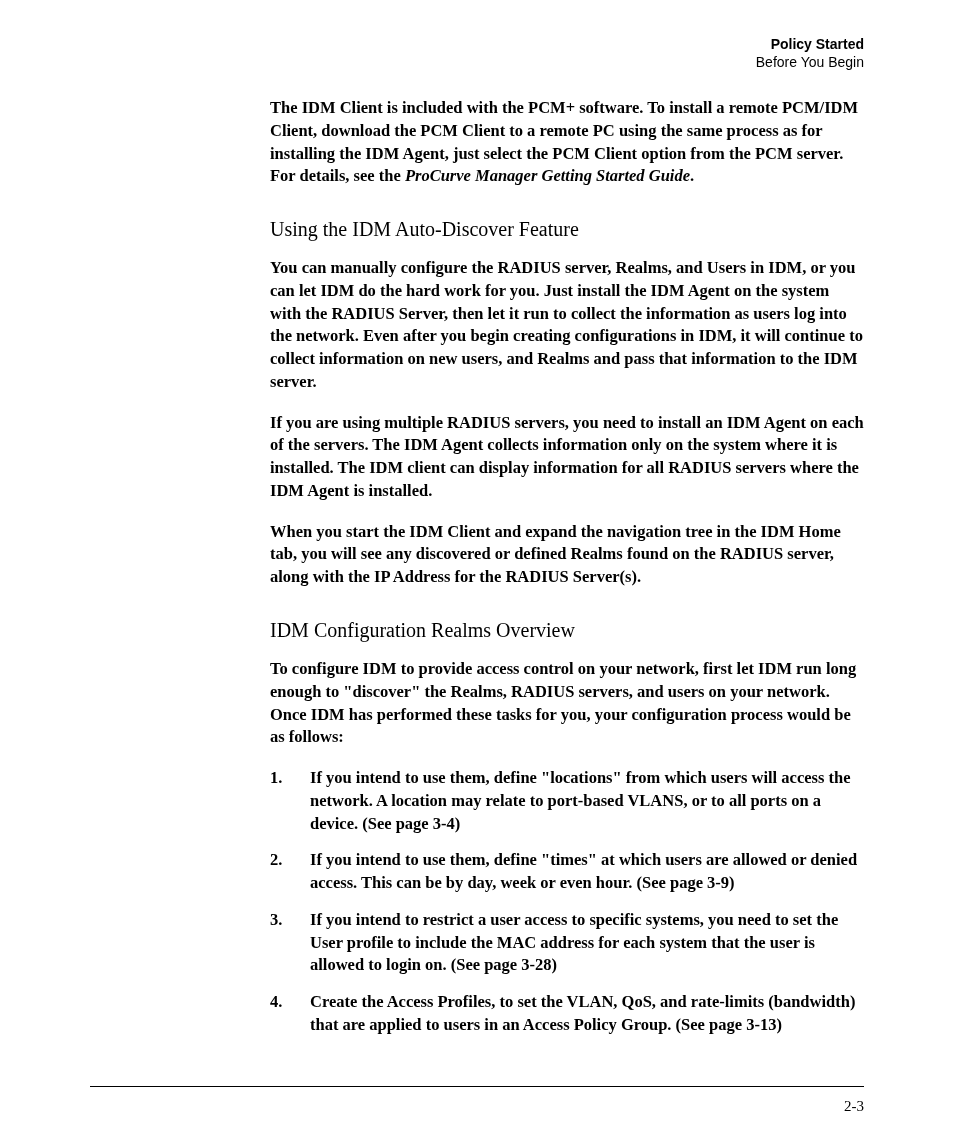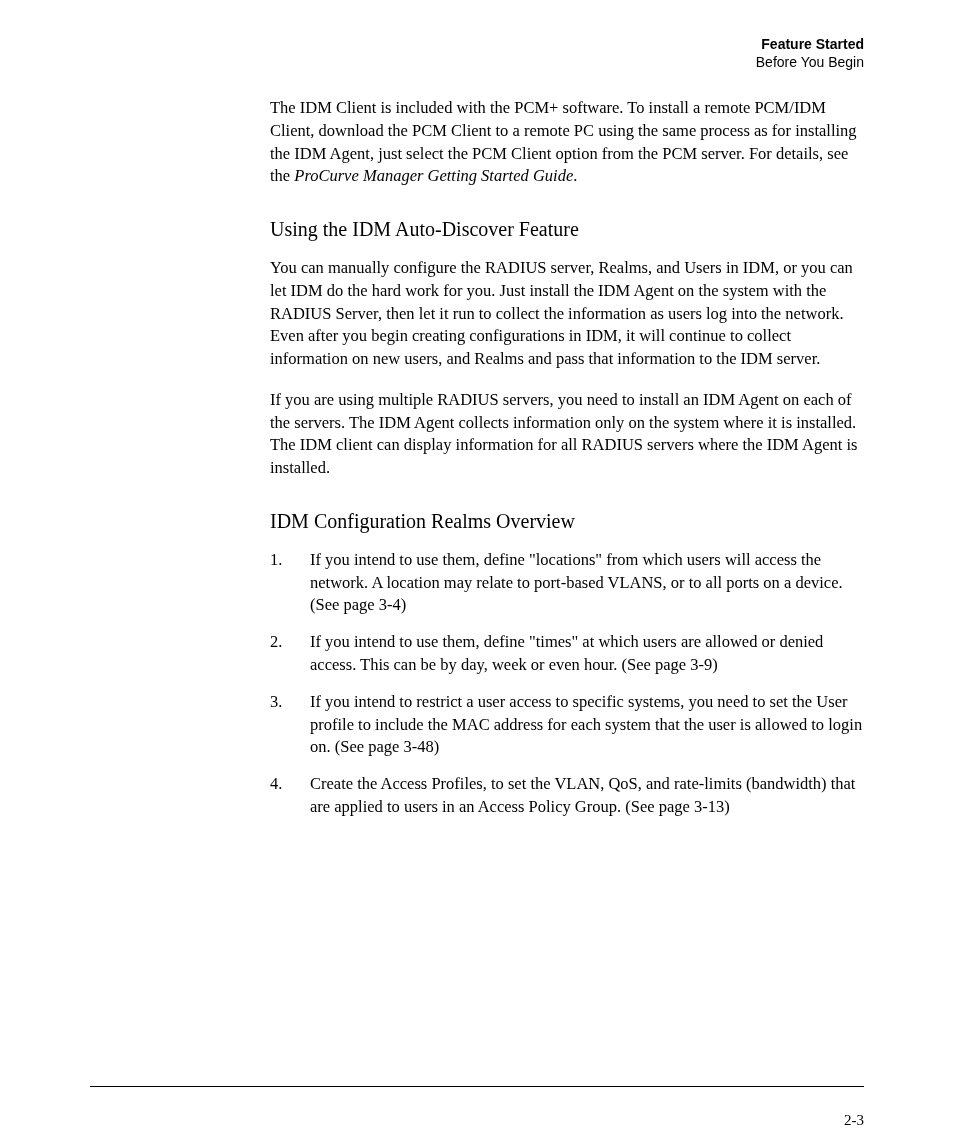--- a/index.html
+++ b/index.html
@@ -31,20 +31,21 @@
     font-family: Arial, Helvetica, sans-serif;
     font-weight: normal;
     font-size: 14px;
     text-align: right;
   }
   .body-para {
     font-size: 16.5px;
     line-height: 1.38;
     margin: 0 0 18px 0;
     text-align: left;
+    font-weight: bold;
   }
   .body-para .italic { font-style: italic; }
   h2.section-heading {
     font-family: "Century Schoolbook", "New Century Schoolbook", Georgia, serif;
     font-weight: normal;
     font-size: 20px;
     margin: 30px 0 16px 0;
   }
   ol.steps {
     font-size: 16.5px;
@@ -52,62 +53,65 @@
     margin: 0;
     padding-left: 0;
     list-style: none;
     counter-reset: step;
   }
   ol.steps li {
     counter-increment: step;
     position: relative;
     padding-left: 40px;
     margin-bottom: 14px;
+    font-weight: bold;
   }
   ol.steps li::before {
     content: counter(step) ".";
     position: absolute;
     left: 0;
     top: 0;
   }
   .footer-rule {
     position: absolute;
     left: 90px;
     right: 90px;
     bottom: 58px;
     border-top: 1px solid #000;
   }
   .page-number {
     position: absolute;
     right: 90px;
-    bottom: 16px;
+    bottom: 30px;
     font-size: 15px;
   }
 </style>
 </head>
 <body>
 
 <div class="page">
   <div class="running-head">
-    <div class="chapter">Feature Started</div>
+    <div class="chapter">Policy Started</div>
     <div class="section">Before You Begin</div>
   </div>
 
   <p class="body-para">
     <span>The IDM Client is included with the PCM+ software. To install a remote PCM/IDM Client, download the PCM Client to a remote PC using the same process as for installing the IDM Agent, just select the PCM Client option from the PCM server. For details, see the </span><span class="italic">ProCurve Manager Getting Started Guide</span><span>.</span>
   </p>
 
   <h2 class="section-heading">Using the IDM Auto-Discover Feature</h2>
   <p class="body-para">You can manually configure the RADIUS server, Realms, and Users in IDM, or you can let IDM do the hard work for you. Just install the IDM Agent on the system with the RADIUS Server, then let it run to collect the information as users log into the network. Even after you begin creating configurations in IDM, it will continue to collect information on new users, and Realms and pass that information to the IDM server.</p>
   <p class="body-para">If you are using multiple RADIUS servers, you need to install an IDM Agent on each of the servers. The IDM Agent collects information only on the system where it is installed. The IDM client can display information for all RADIUS servers where the IDM Agent is installed.</p>
+  <p class="body-para">When you start the IDM Client and expand the navigation tree in the IDM Home tab, you will see any discovered or defined Realms found on the RADIUS server, along with the IP Address for the RADIUS Server(s).</p>
 
   <h2 class="section-heading">IDM Configuration Realms Overview</h2>
+  <p class="body-para">To configure IDM to provide access control on your network, first let IDM run long enough to "discover" the Realms, RADIUS servers, and users on your network. Once IDM has performed these tasks for you, your configuration process would be as follows:</p>
 
   <ol class="steps">
     <li>If you intend to use them, define "locations" from which users will access the network. A location may relate to port-based VLANS, or to all ports on a device. (See page 3-4)</li>
     <li>If you intend to use them, define "times" at which users are allowed or denied access. This can be by day, week or even hour. (See page 3-9)</li>
-    <li>If you intend to restrict a user access to specific systems, you need to set the User profile to include the MAC address for each system that the user is allowed to login on. (See page 3-48)</li>
+    <li>If you intend to restrict a user access to specific systems, you need to set the User profile to include the MAC address for each system that the user is allowed to login on. (See page 3-28)</li>
     <li>Create the Access Profiles, to set the VLAN, QoS, and rate-limits (bandwidth) that are applied to users in an Access Policy Group. (See page 3-13)</li>
   </ol>
 </div>
 
 <div class="footer-rule"></div>
 <div class="page-number">2-3</div>
 
 </body></html>

